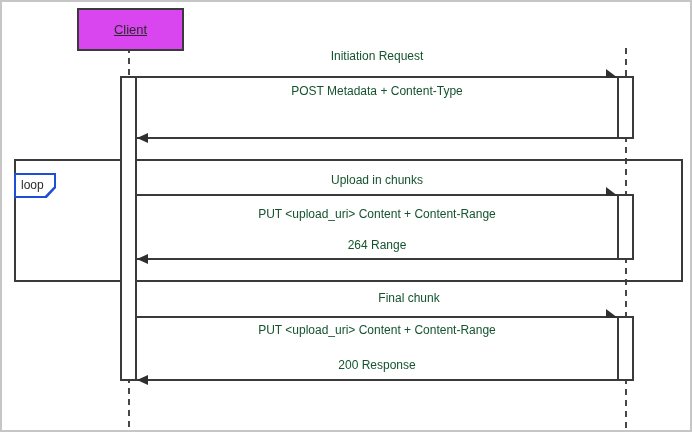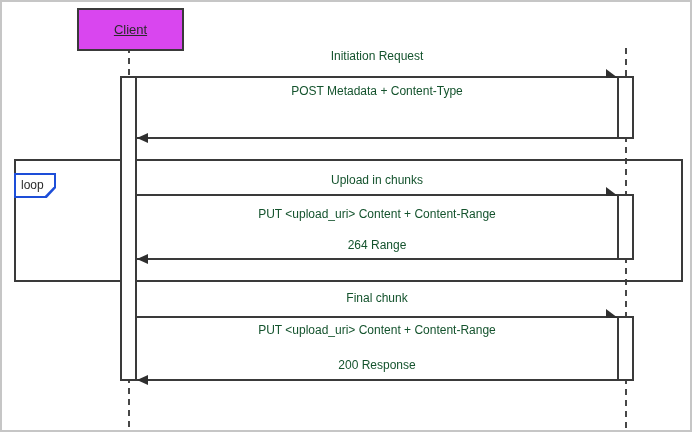--- a/index.html
+++ b/index.html
@@ -130,17 +130,17 @@
   <div class="abs arrow-right" style="left:604px;top:307px;"></div>
   <div class="abs arrow-left" style="left:135px;top:373px;"></div>
 
   <div class="abs msg-label" style="top:47px;">Initiation Request</div>
   <div class="abs msg-label" style="top:82px;">POST Metadata + Content-Type</div>
 
   <div class="abs msg-label" style="top:171px;">Upload in chunks</div>
   <div class="abs msg-label" style="top:205px;">PUT &lt;upload_uri&gt; Content + Content-Range</div>
   <div class="abs msg-label" style="top:236px;">264 Range</div>
 
-  <div class="abs msg-label" style="top:289px;">Final chunk</div>
+  <div class="abs msg-label" style="top:289px;padding-left:32px;">Final chunk</div>
   <div class="abs msg-label" style="top:321px;">PUT &lt;upload_uri&gt; Content + Content-Range</div>
   <div class="abs msg-label" style="top:356px;">200 Response</div>
 
 </div>
 
 </body></html>

